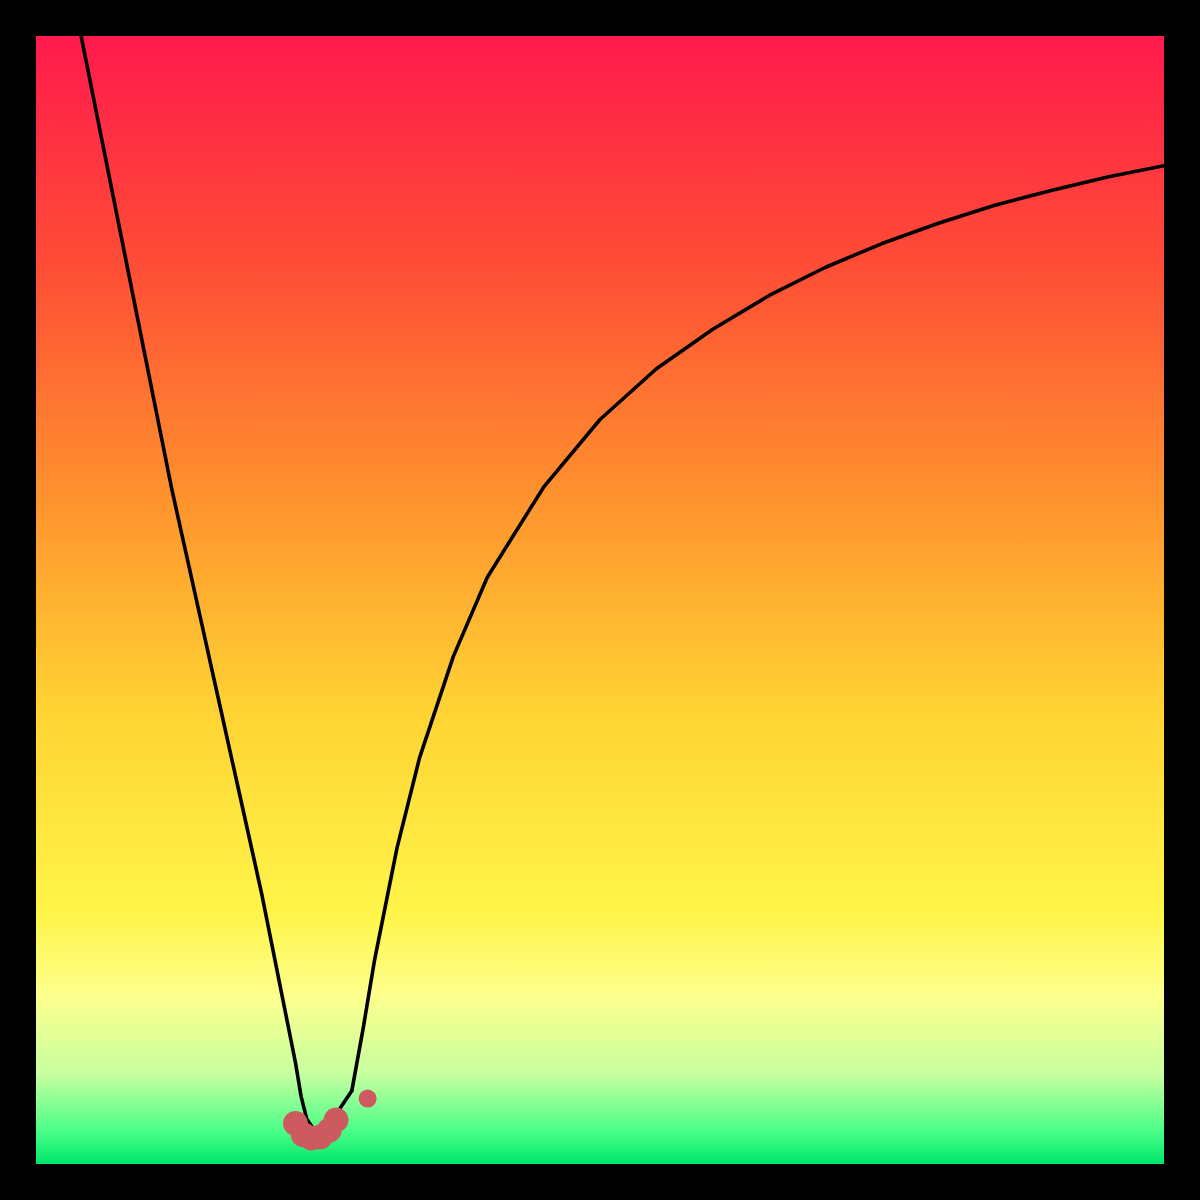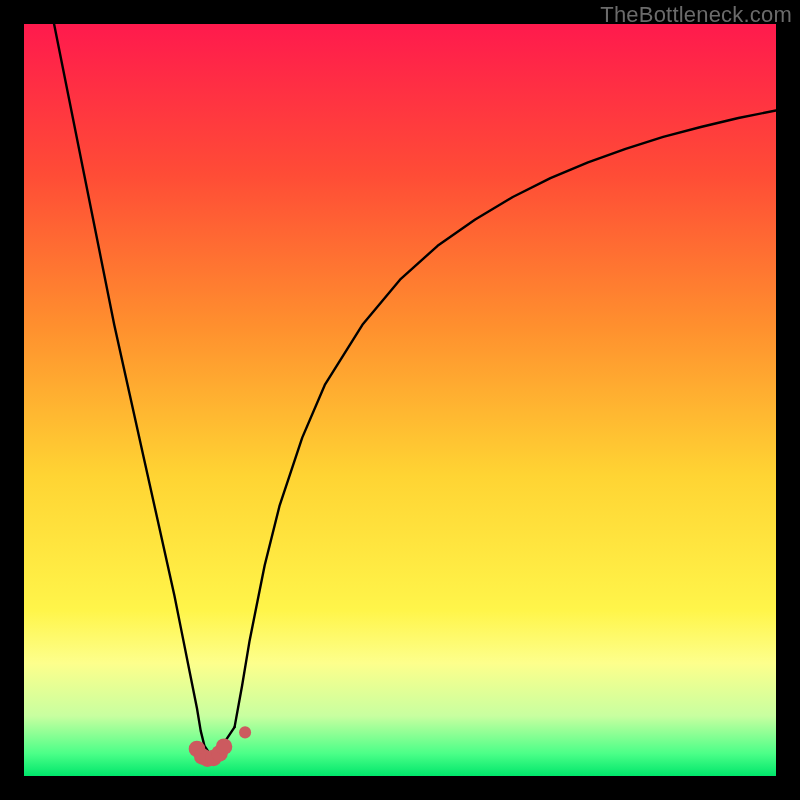--- a/index.html
+++ b/index.html
@@ -66,14 +66,13 @@
     <g id="markers" clip-path="url(#clip)">
         <circle cx="172.96" cy="724.93" r="8.27" fill="#cc5a5f"></circle>
         <circle cx="178.22" cy="732.45" r="8.27" fill="#cc5a5f"></circle>
         <circle cx="183.49" cy="734.70" r="8.27" fill="#cc5a5f"></circle>
         <circle cx="189.50" cy="733.95" r="8.27" fill="#cc5a5f"></circle>
         <circle cx="195.52" cy="729.44" r="8.27" fill="#cc5a5f"></circle>
         <circle cx="200.03" cy="722.67" r="8.27" fill="#cc5a5f"></circle>
         <circle cx="221.09" cy="708.38" r="6.02" fill="#cc5a5f"></circle>
       </g>
   </svg>
-  <div class="watermark">TheBottleneck.com</div>
 </div>
 
 </body></html>

